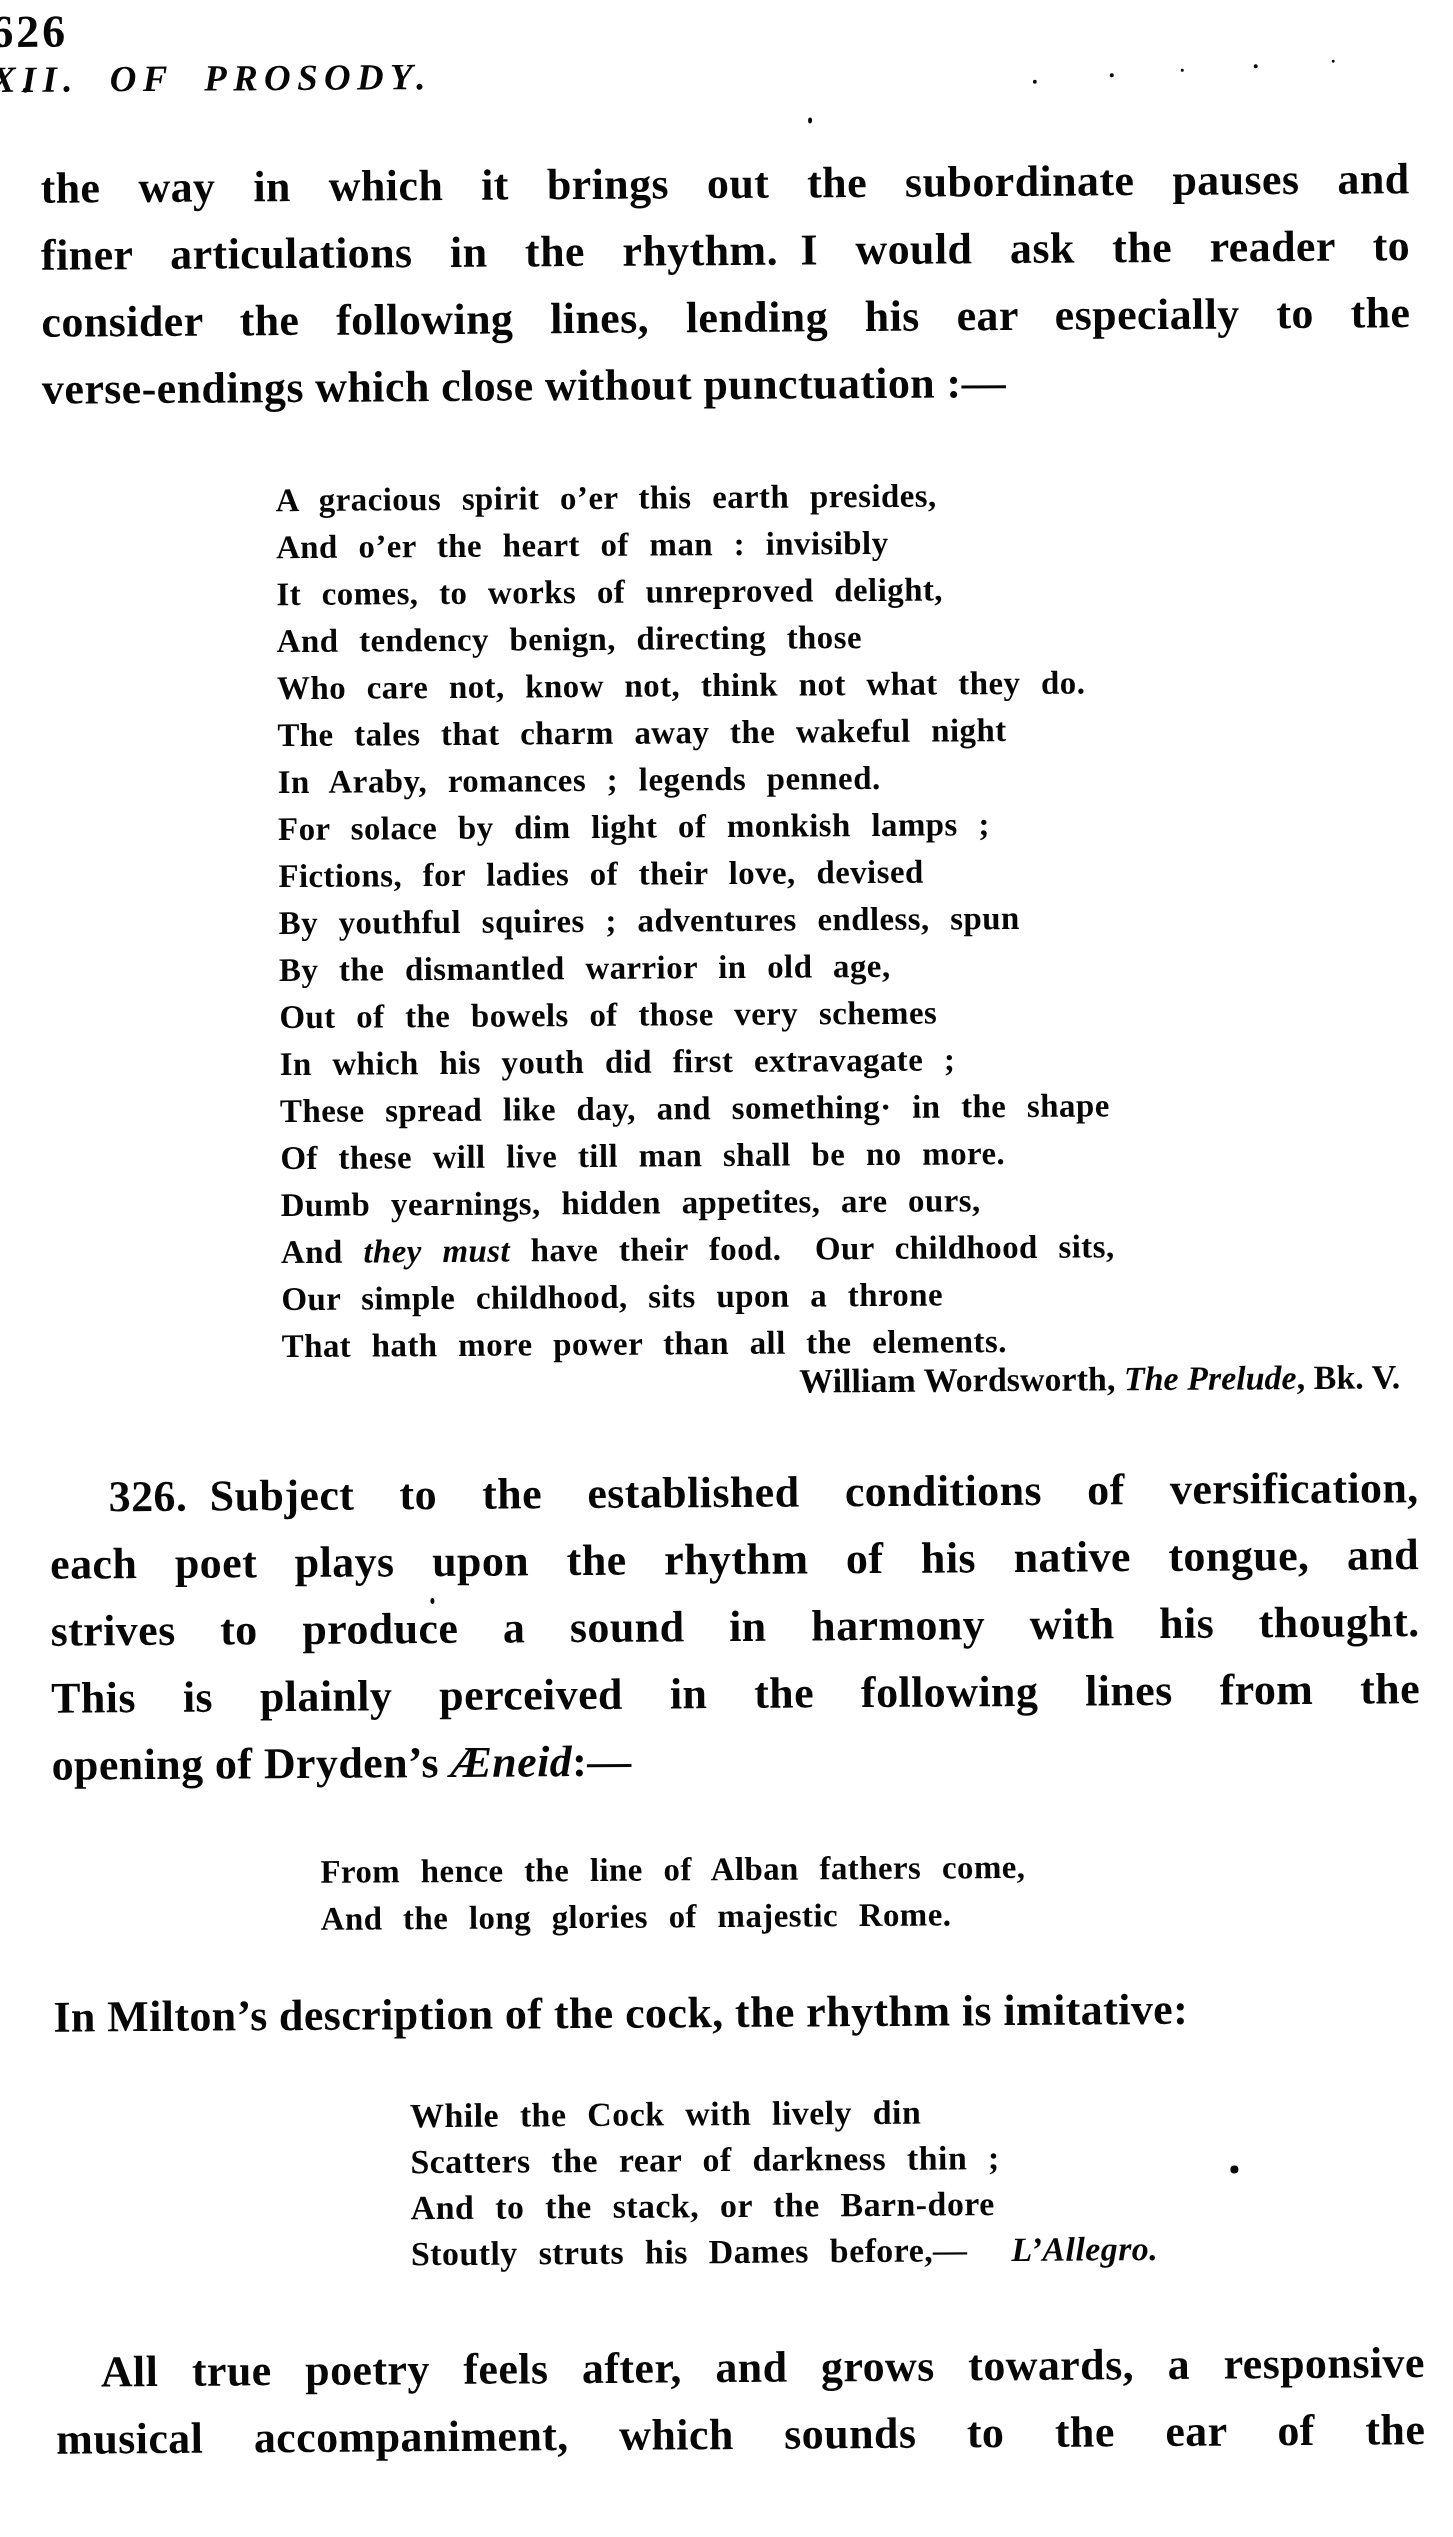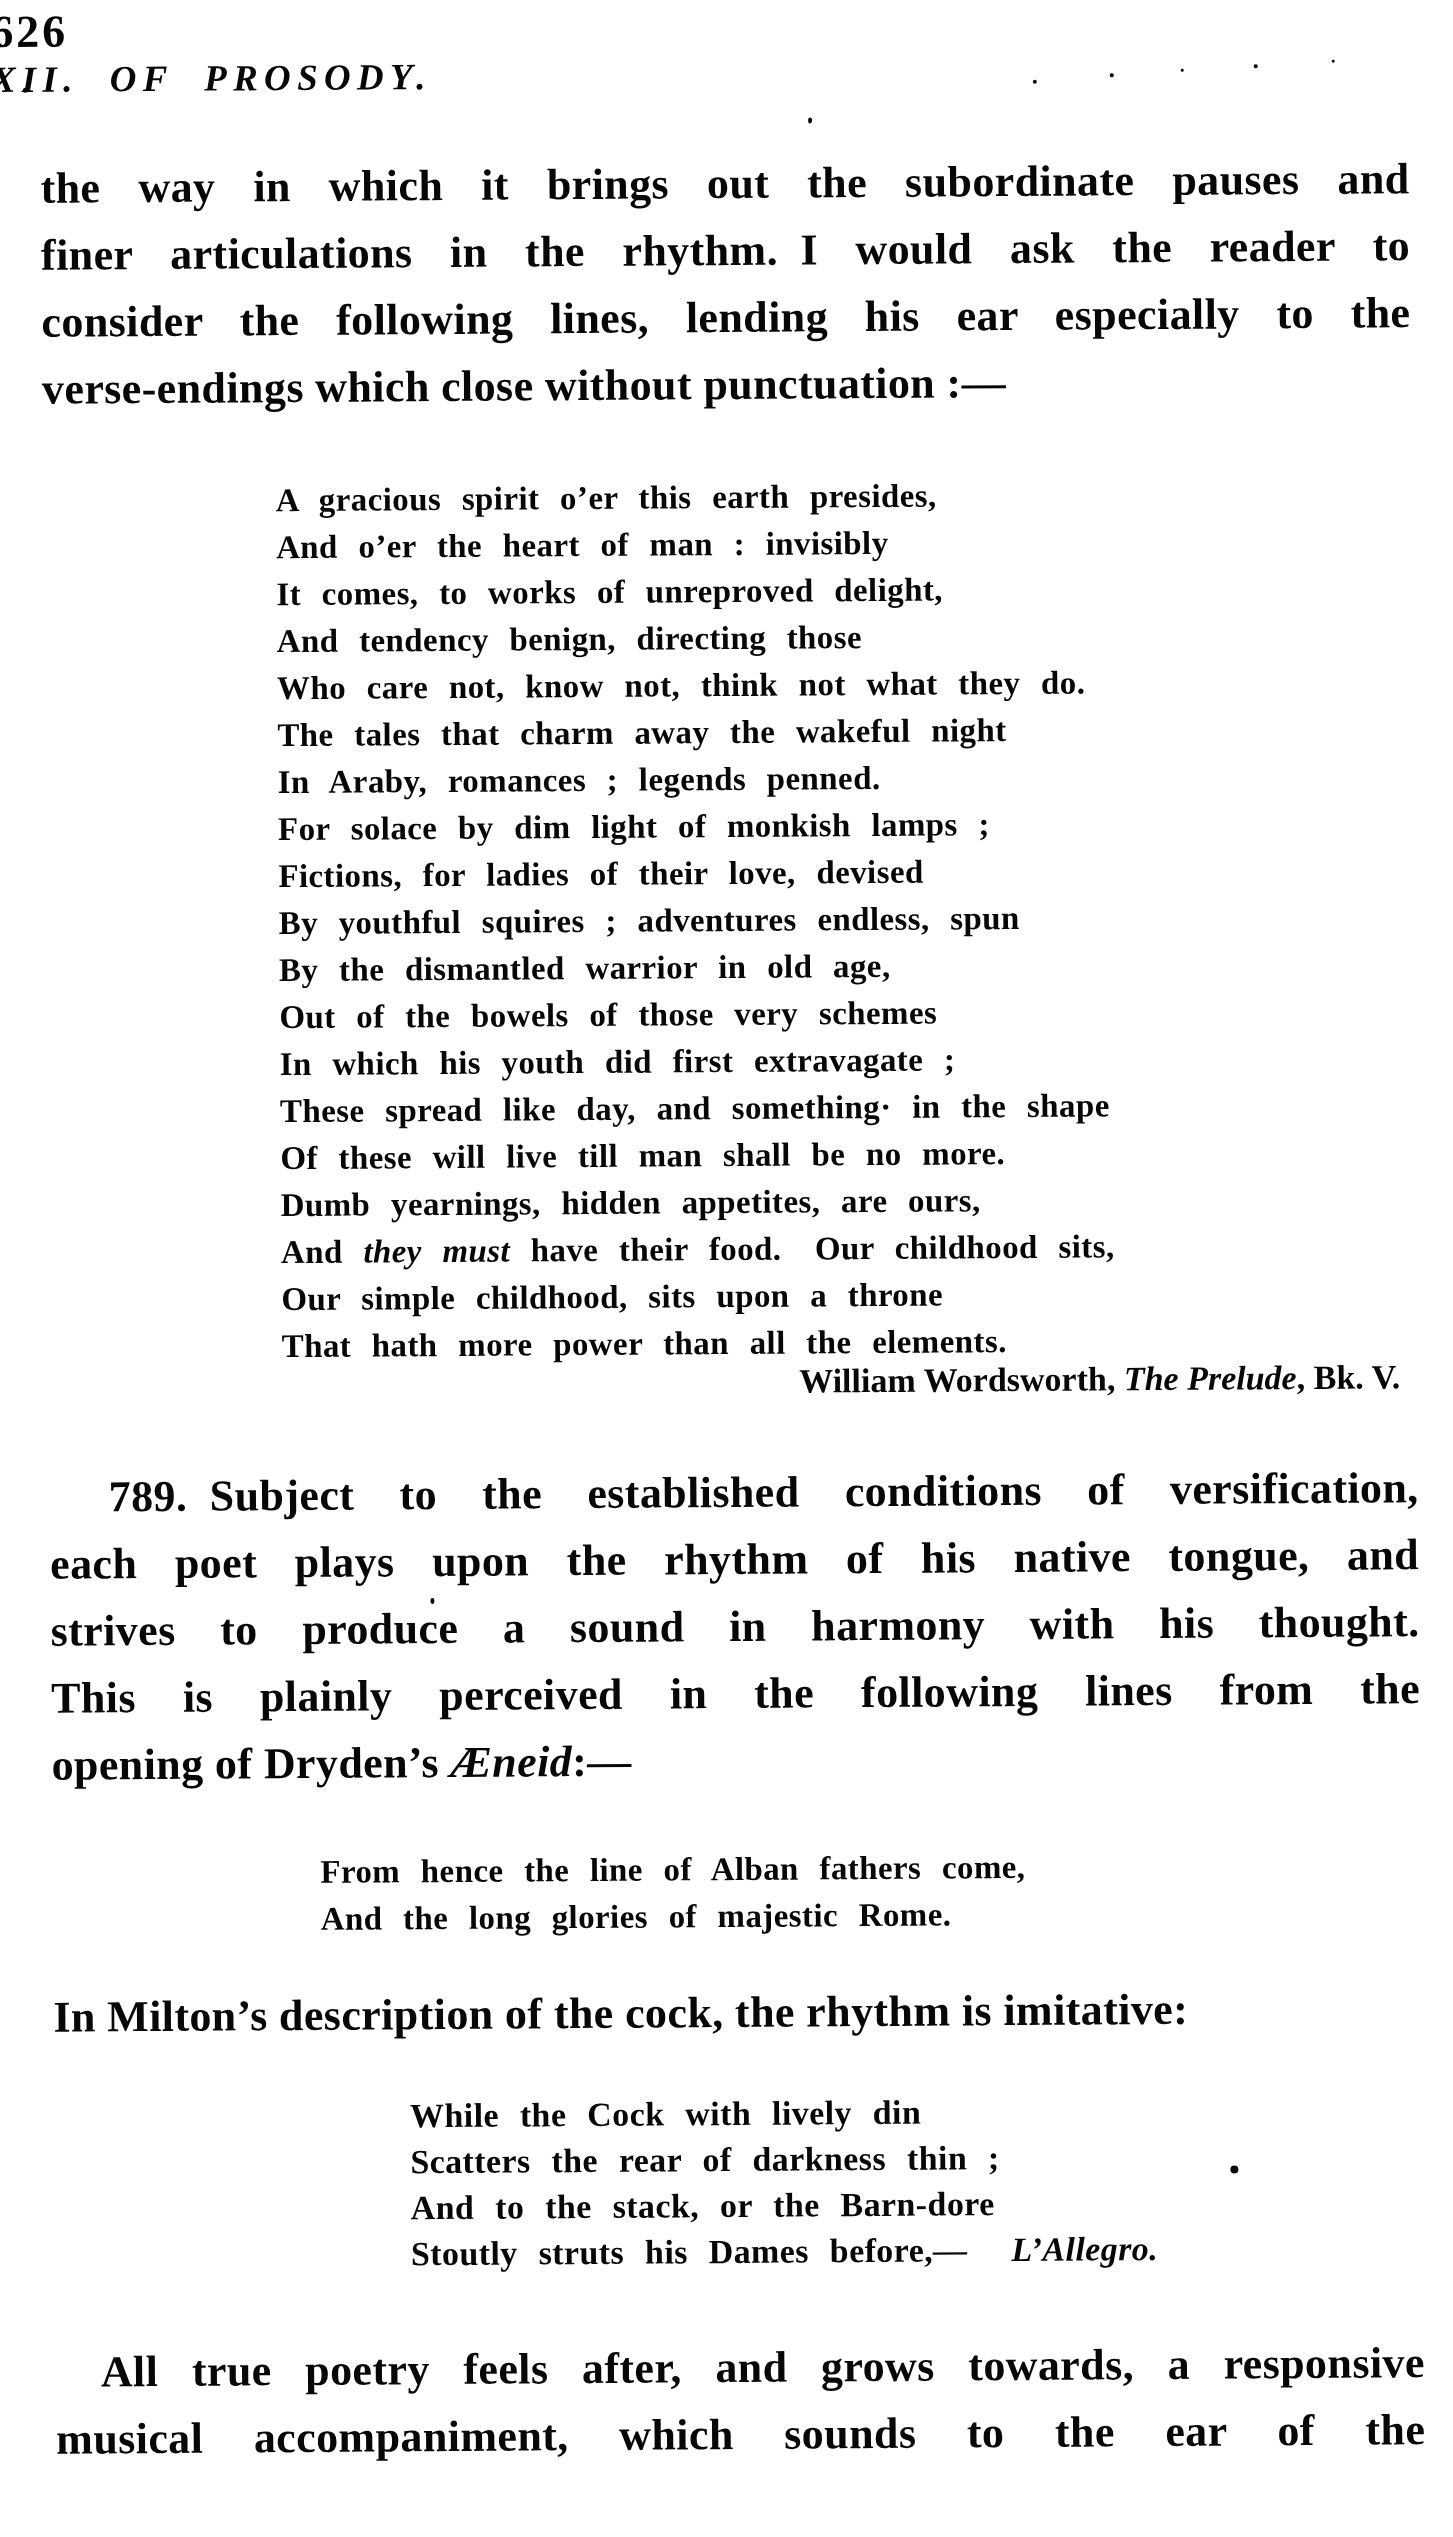--- a/index.html
+++ b/index.html
@@ -74,21 +74,21 @@
     <div class="pline"><span>And </span><span class="it">they must</span><span> have their food. Our childhood sits,</span></div>
     <div class="pline"><span>Our simple childhood, sits upon a throne</span><span class="it"></span><span></span></div>
     <div class="pline"><span>That hath more power than all the elements.</span><span class="it"></span><span></span></div>
   </div>
 
   <div class="block" id="attr-w">
     <span>William Wordsworth, </span><span class="it">The Prelude</span><span>, Bk. V.</span>
   </div>
 
   <div class="block body-text" id="sec652">
-    <div class="jline indent-first"><span>789.</span><span> Subject to the established conditions of versification,</span></div>
+    <div class="jline indent-first"><span>326.</span><span> Subject to the established conditions of versification,</span></div>
     <div class="jline">each poet plays upon the rhythm of his native tongue, and</div>
     <div class="jline">strives to produce a sound in harmony with his thought.</div>
     <div class="jline">This is plainly perceived in the following lines from the</div>
     <div class="nline"><span>opening of Dryden’s </span><span class="it">Æneid</span><span>:—</span></div>
   </div>
 
   <div class="block poem" id="dryden">
     <div class="pline">From hence the line of Alban fathers come,</div>
     <div class="pline">And the long glories of majestic Rome.</div>
   </div>

